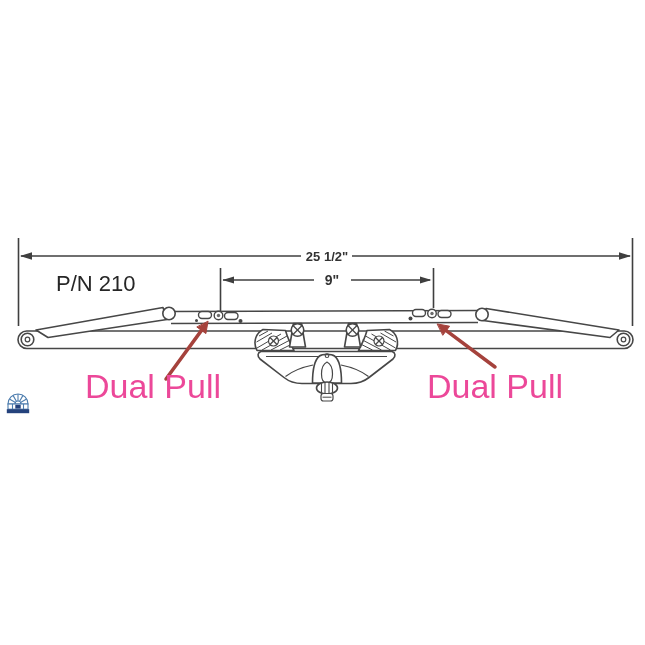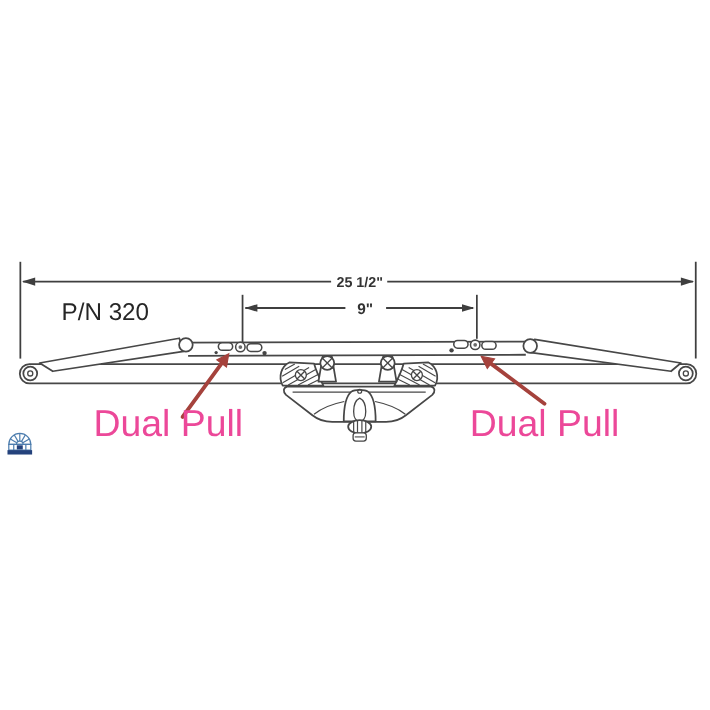--- a/index.html
+++ b/index.html
@@ -177,21 +177,21 @@
       <line x1="12.5" y1="404" x2="12.5" y2="409.2"></line>
       <line x1="23.5" y1="404" x2="23.5" y2="409.2"></line>
       <rect x="15.3" y="404.8" width="5.4" height="3.8" fill="#24427c" stroke="none"></rect>
       <rect x="6.8" y="409.2" width="22.4" height="4" fill="#24427c" stroke="none"></rect>
     </g>
   </svg>
 
 
   <div class="lbl lbl-dim lbl-overall">25 1/2"</div>
 
-  <div class="lbl lbl-pn">P/N 320</div>
+  <div class="lbl lbl-pn">P/N 210</div>
 
   <div class="lbl lbl-dim lbl-spacing">9"</div>
 
   <div class="lbl lbl-pull lbl-pull-left">Dual Pull</div>
 
   <div class="lbl lbl-pull lbl-pull-right">Dual Pull</div>
 
 </div>
 
 </body></html>

